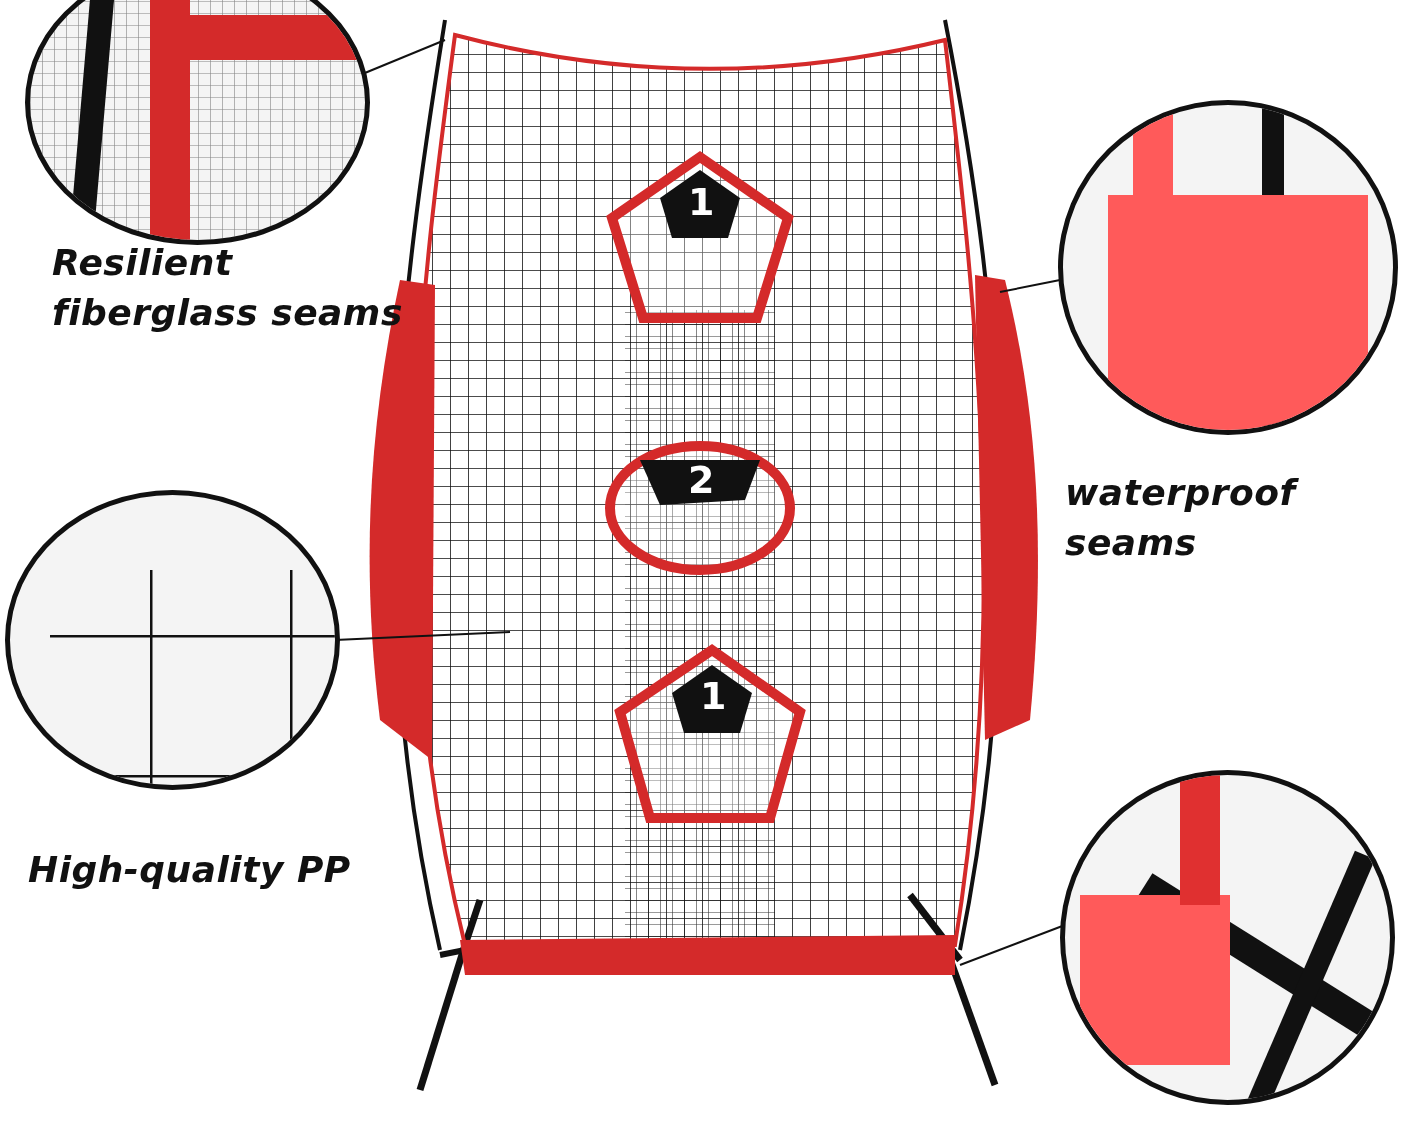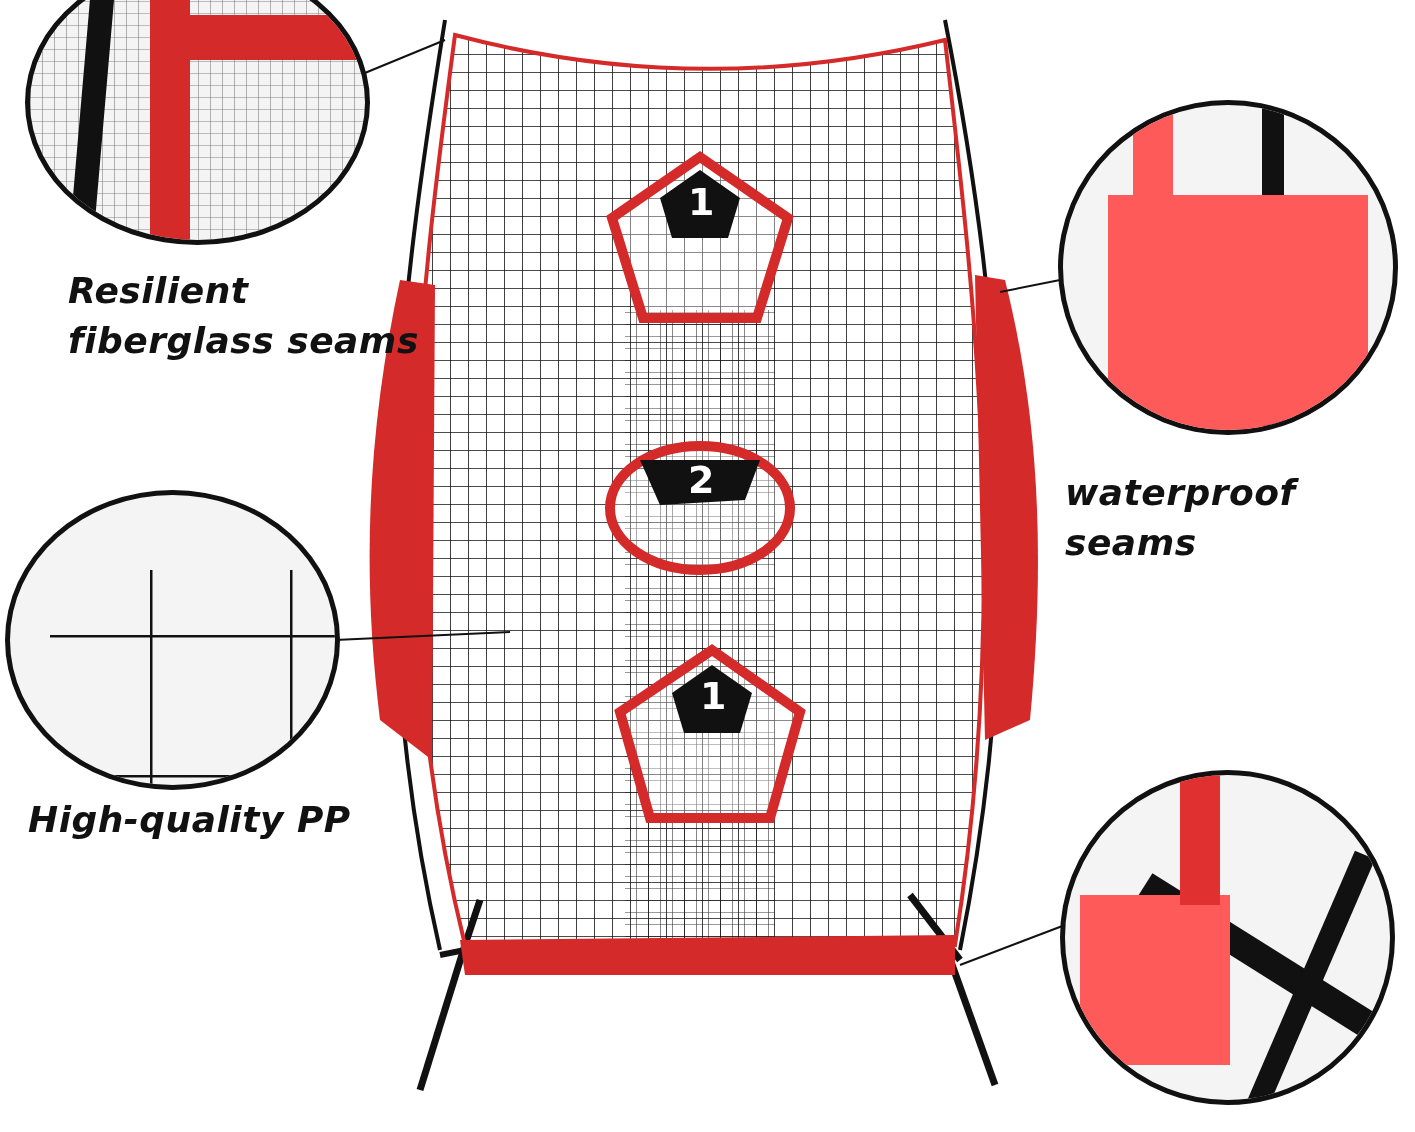--- a/index.html
+++ b/index.html
@@ -92,24 +92,24 @@
 
 <div class="circle" style="left:1060px;top:770px;width:335px;height:335px;">
   <svg width="335" height="335">
     <path d="M80 110 L335 270" stroke="#111" stroke-width="28"></path>
     <path d="M300 80 L190 335" stroke="#111" stroke-width="22"></path>
     <rect x="15" y="120" width="150" height="170" fill="#ff5a5a"></rect>
     <rect x="115" y="0" width="40" height="130" fill="#e03030"></rect>
   </svg>
 </div>
 
-<div class="label" style="left:52px;top:266px;margin-left:16px;">
+<div class="label" style="left:52px;top:238px;">
   <div>Resilient</div>
   <div>fiberglass seams</div>
 </div>
 
 <div class="label" style="left:1065px;top:468px;">
   <div>waterproof seams</div>
 </div>
 
-<div class="label" style="left:28px;top:795px;">
+<div class="label" style="left:28px;top:845px;">
   <div>High-quality PP</div>
 </div>
 
 </body></html>

